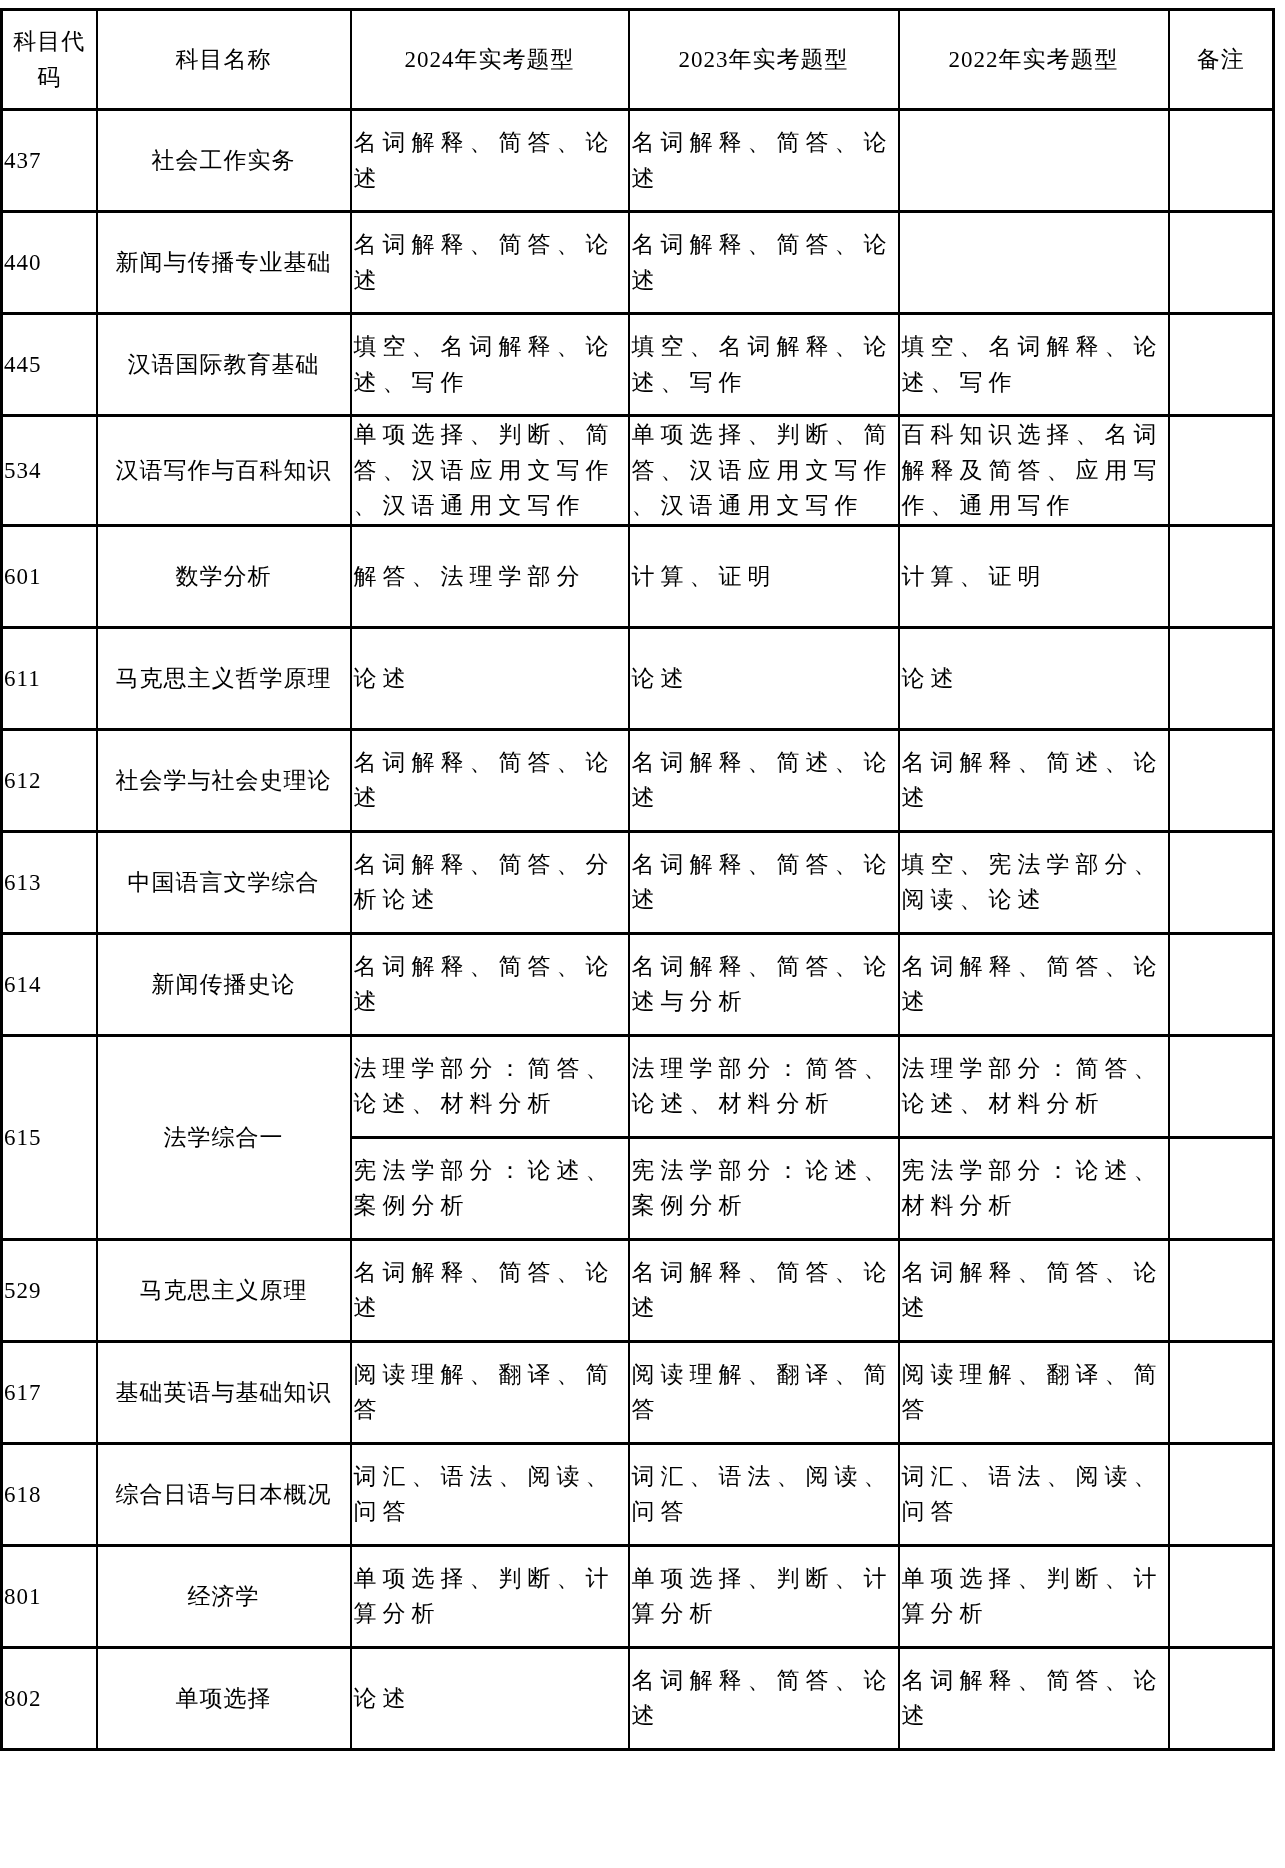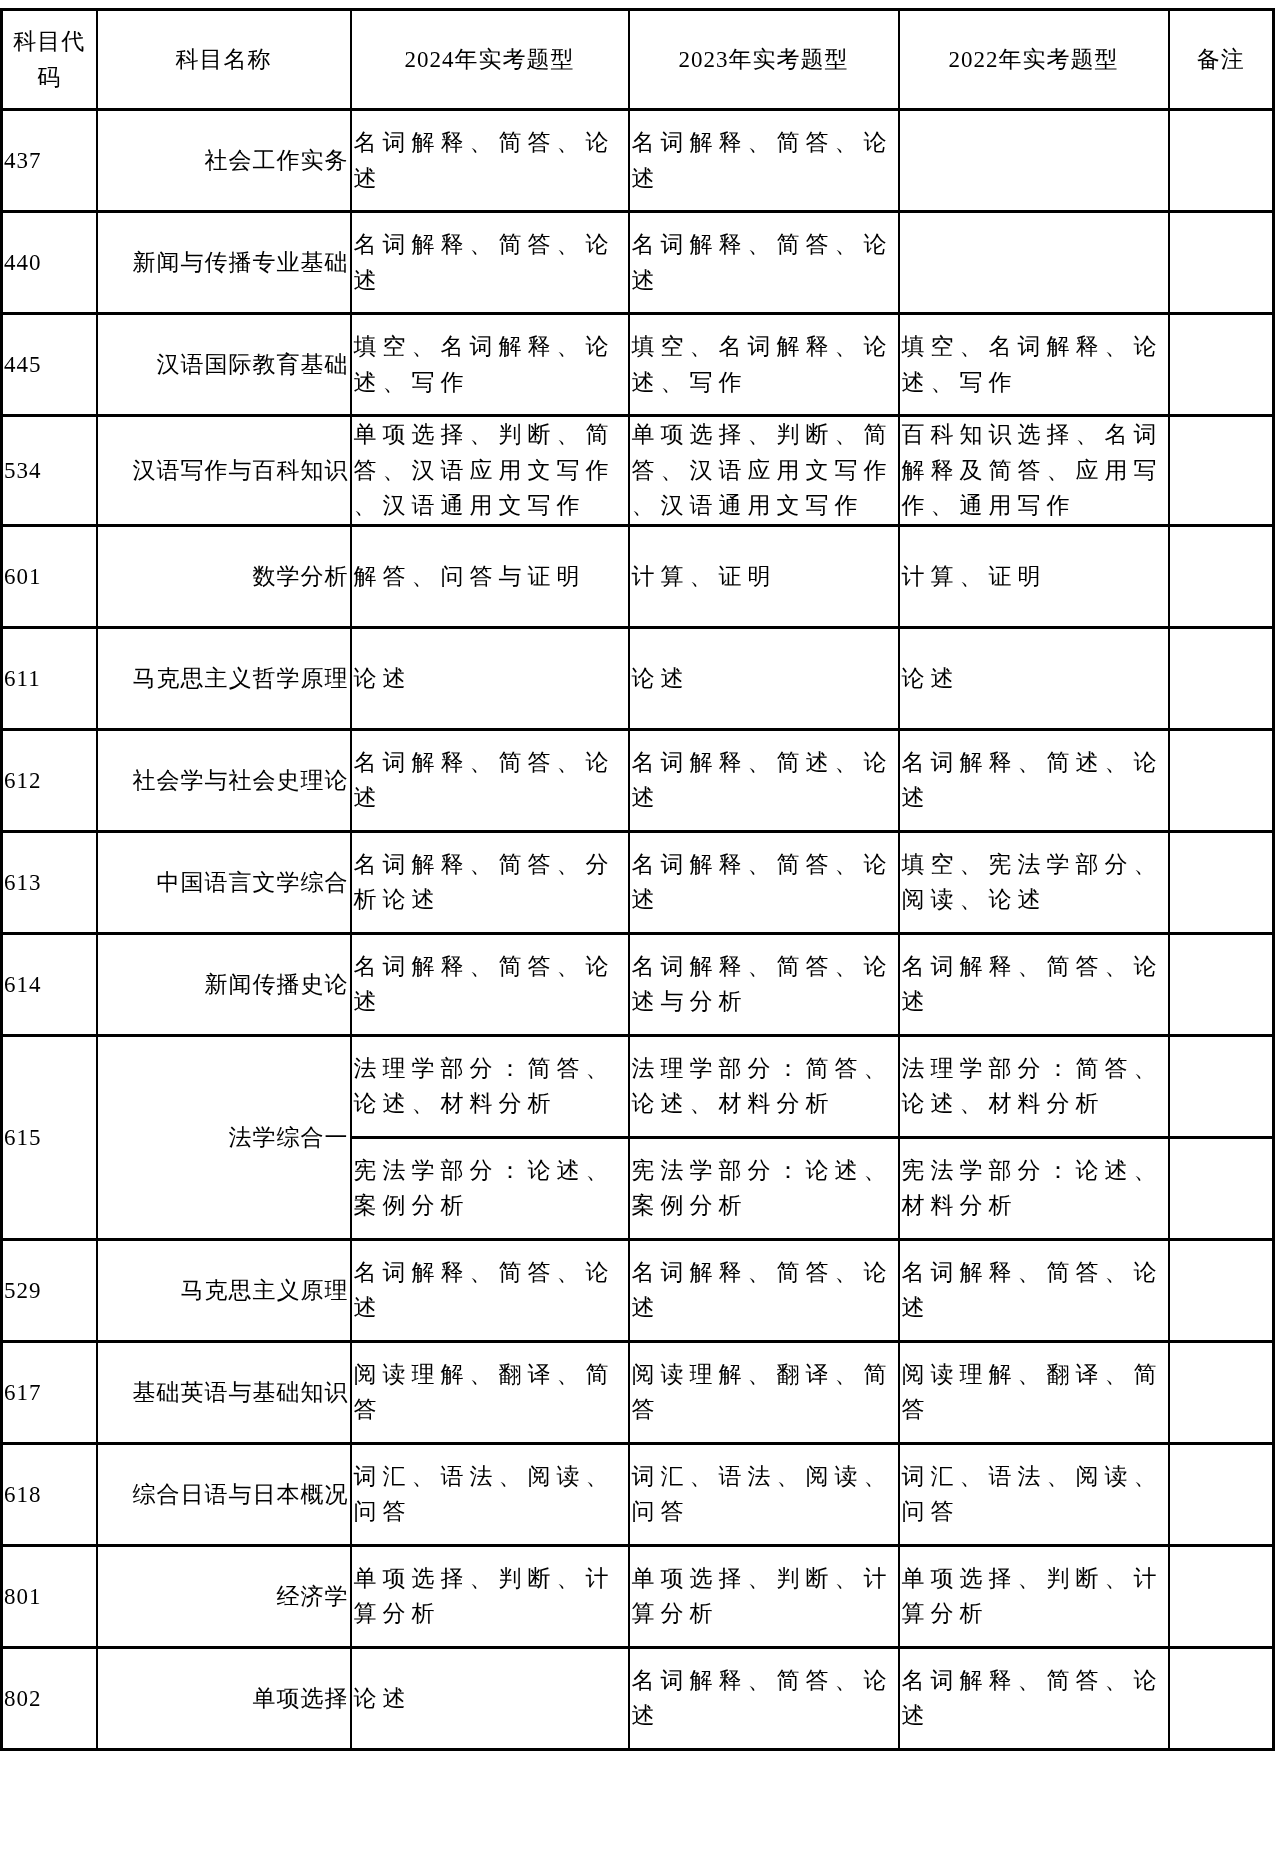--- a/index.html
+++ b/index.html
@@ -44,21 +44,21 @@
     letter-spacing: 1px;
     word-break: break-all;
     line-break: anywhere;
     padding: 0 4px;
   }
   td.code {
     text-align: left;
     letter-spacing: 1px;
   }
   td.name {
-    text-align: right;
+    text-align: center;
     letter-spacing: 1px;
     padding: 0 1px;
   }
   td.type {
     text-align: left;
     letter-spacing: 6px;
     padding: 0 2px;
     word-break: break-all;
     line-break: anywhere;
   }
@@ -118,21 +118,21 @@
           <td class="code">534</td>
           <td class="name">汉语写作与百科知识</td>
           <td class="type">单项选择、判断、简答、汉语应用文写作、汉语通用文写作</td>
           <td class="type">单项选择、判断、简答、汉语应用文写作、汉语通用文写作</td>
           <td class="type">百科知识选择、名词解释及简答、应用写作、通用写作</td>
           <td class="note"></td>
         </tr>
         <tr class="data-row">
           <td class="code">601</td>
           <td class="name">数学分析</td>
-          <td class="type">解答、问答与证明</td>
+          <td class="type">解答、法理学部分</td>
           <td class="type">计算、证明</td>
           <td class="type">计算、证明</td>
           <td class="note"></td>
         </tr>
         <tr class="data-row">
           <td class="code">611</td>
           <td class="name">马克思主义哲学原理</td>
           <td class="type">论述</td>
           <td class="type">论述</td>
           <td class="type">论述</td>

